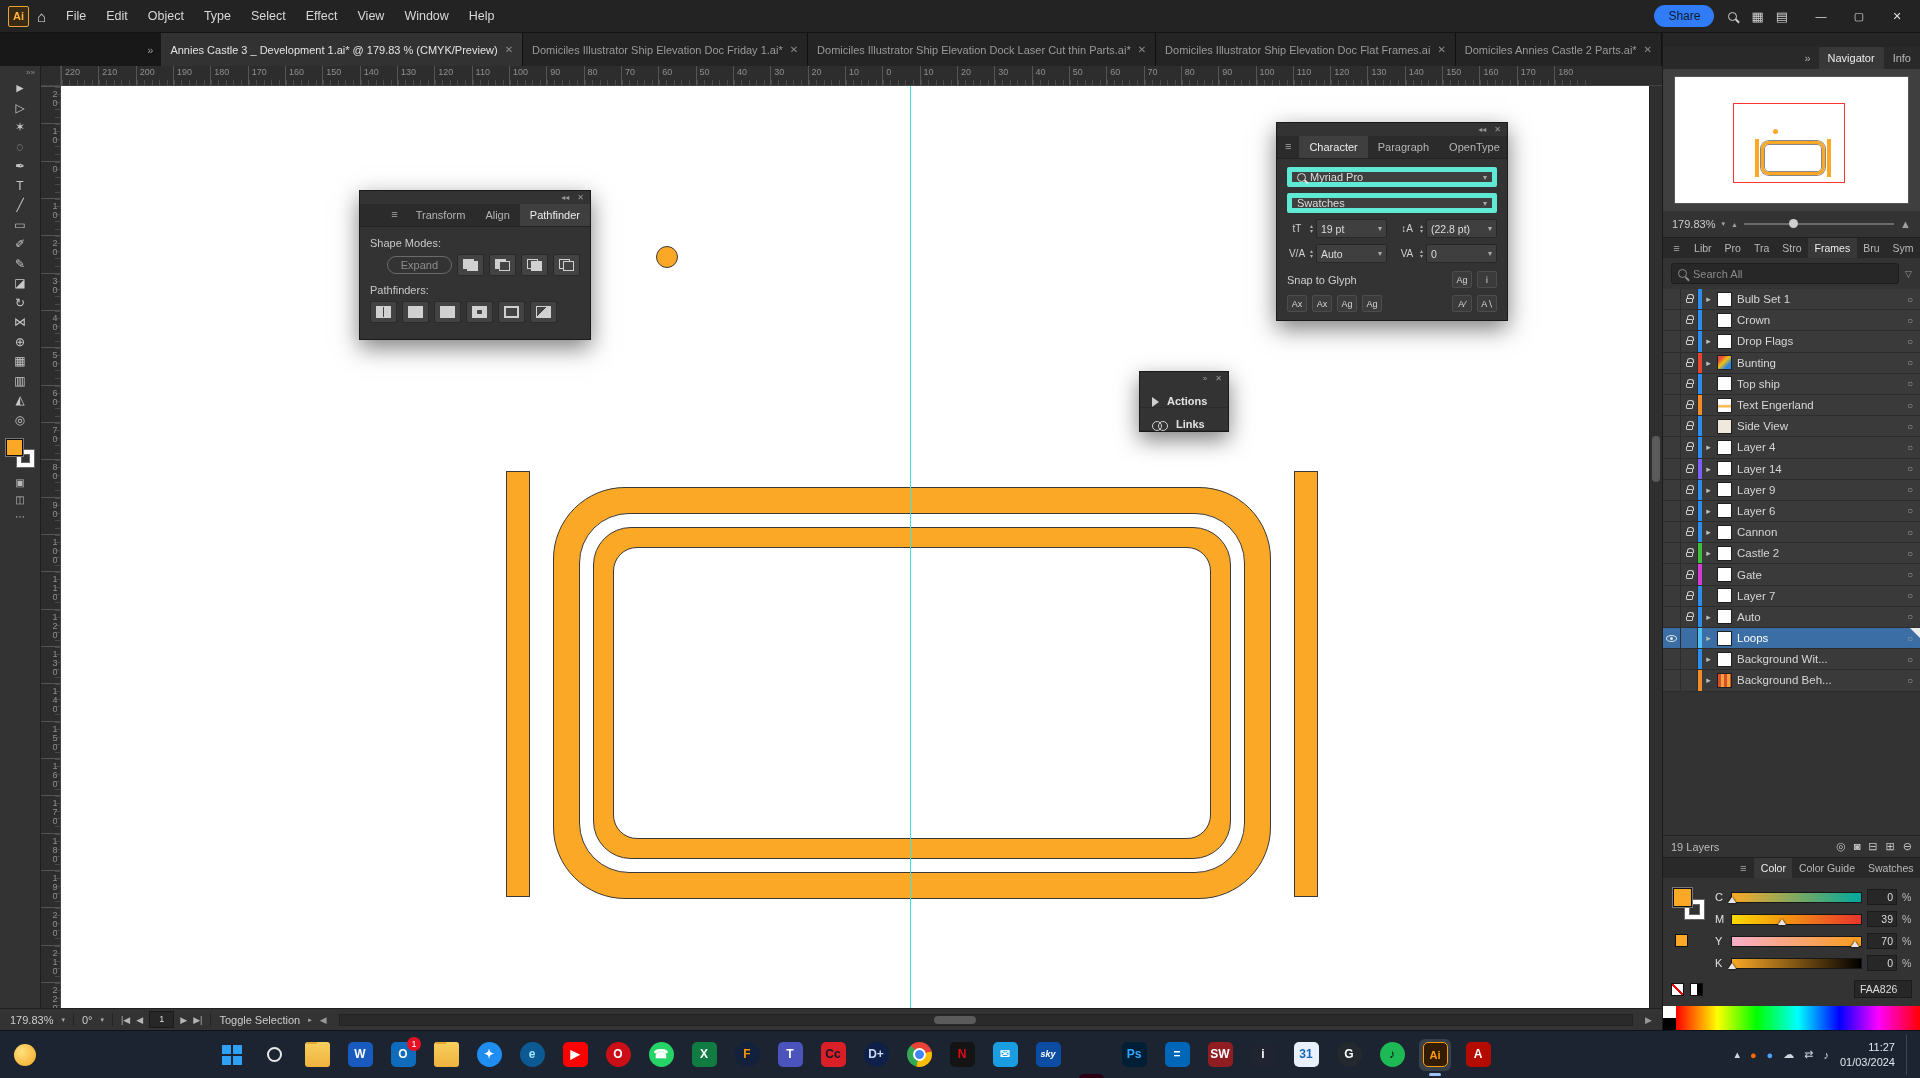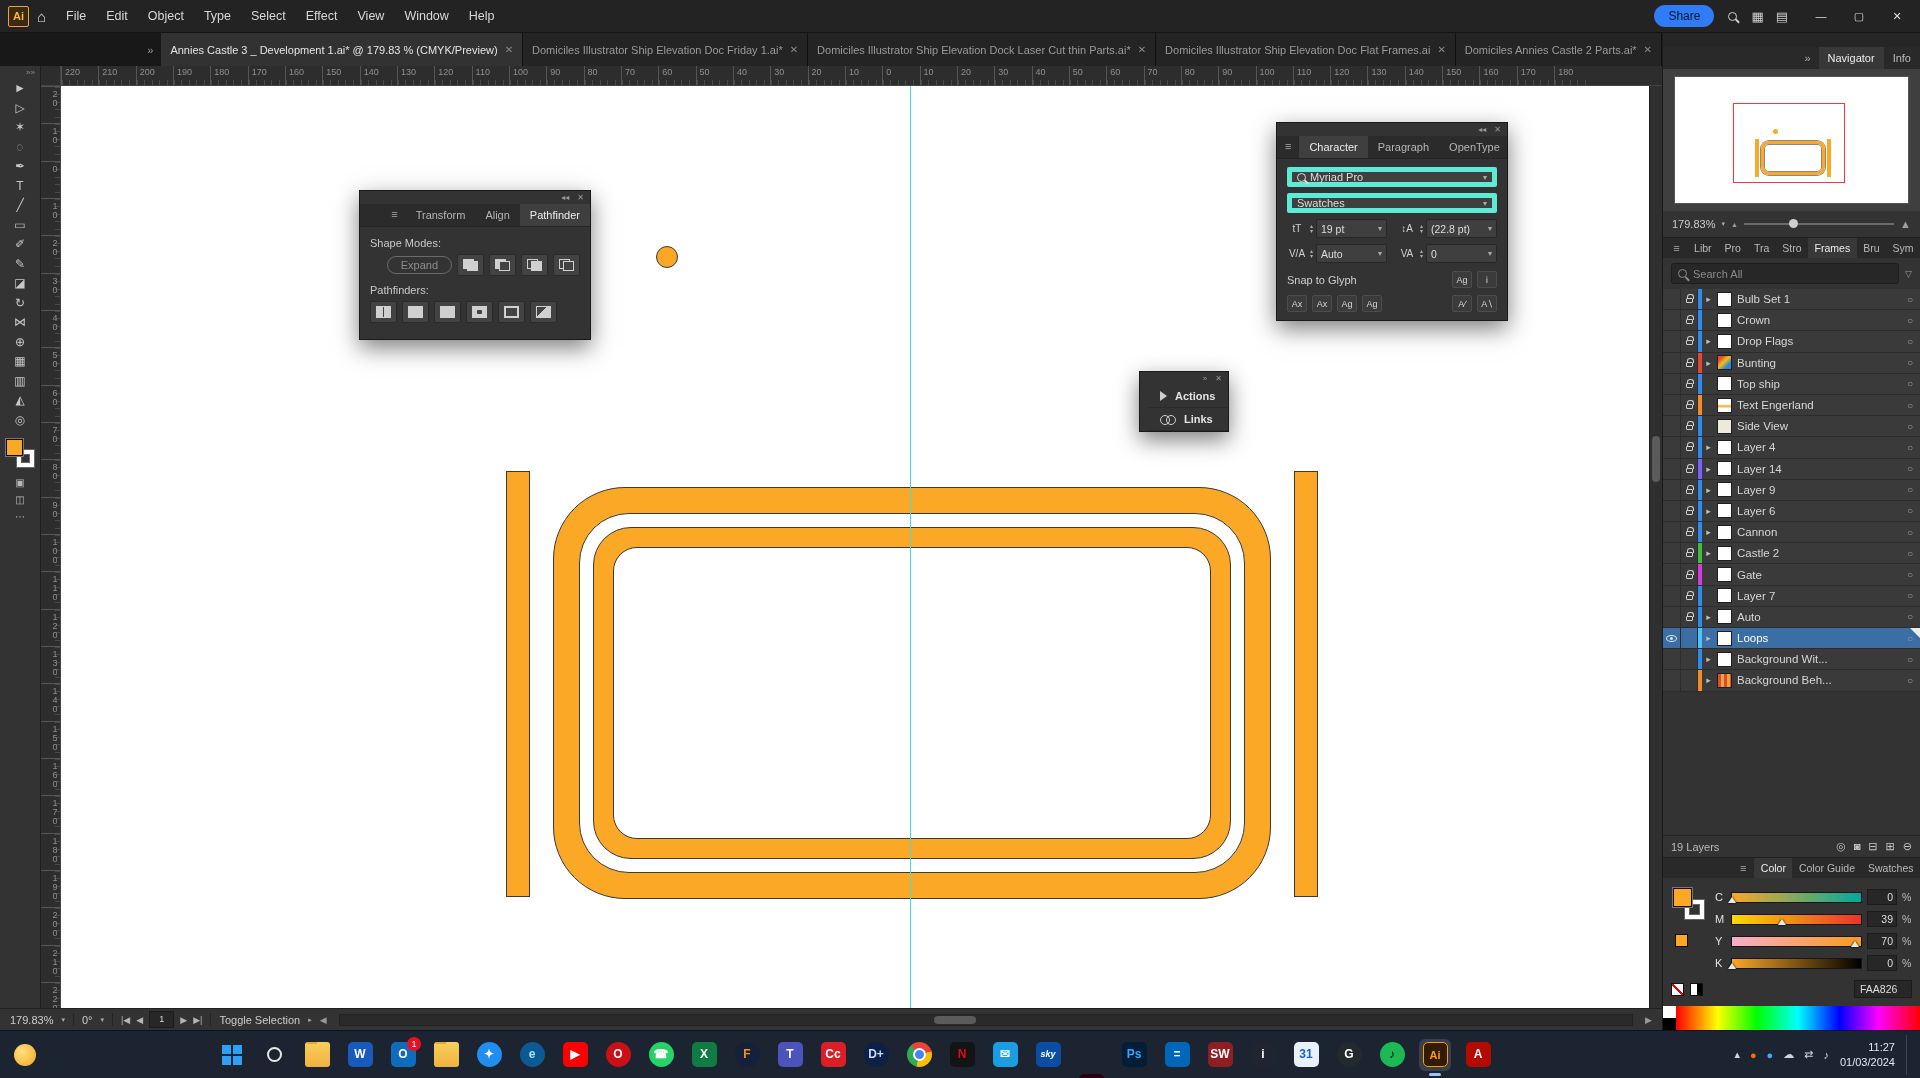--- a/index.html
+++ b/index.html
@@ -98,21 +98,21 @@
 .ficon{width:20px;color:#cfcfcf;font-size:10px;text-align:center;flex-shrink:0;}
 .spin{display:flex;flex-direction:column;font-size:6px;line-height:5px;color:#aaa;padding:0 1px;}
 .nf-box{flex:1;display:flex;align-items:center;background:#3f3f3f;border:1px solid #272727;border-radius:2px;height:19px;padding:0 4px;color:#ddd;font-size:10.5px;}
 .nf-box .chev{margin-left:auto;font-size:8px;color:#aaa;}
 .snap-row{display:flex;align-items:center;gap:6px;margin:8px 0 7px;color:#cfcfcf;}
 .snap-row .spacer{flex:1;}
 .mini-btn{min-width:20px;height:17px;border:1px solid #4c4c4c;border-radius:2px;background:#3b3b3b;color:#d6d6d6;font-size:9px;display:grid;place-items:center;padding:0 2px;}
 .icon-row{display:flex;align-items:flex-end;gap:5px;}
 .icon-row .spacer{flex:1;}
 
-.act-row{display:flex;align-items:center;gap:8px;height:23px;padding:0 12px;border-bottom:1px solid #2b2b2b;font-weight:bold;color:#e2e2e2;margin-left:8px;}
+.act-row{display:flex;align-items:flex-end;gap:8px;height:23px;padding:0 12px;border-bottom:1px solid #2b2b2b;font-weight:bold;color:#e2e2e2;}
 .play-icon{width:0;height:0;border-left:7px solid #cfcfcf;border-top:5px solid transparent;border-bottom:5px solid transparent;}
 .link-icon{width:16px;height:9px;position:relative;display:inline-block;}
 .link-icon::before,.link-icon::after{content:"";position:absolute;width:8px;height:8px;border:1.5px solid #cfcfcf;border-radius:50%;top:0;}
 .link-icon::before{left:0;}
 .link-icon::after{left:6px;}
 
 
 .dock{width:258px;background:#2e2e2e;border-left:1px solid #1a1a1a;display:flex;flex-direction:column;}
 .dock-gap{height:14px;background:#262626;}
 .dock-tabs{display:flex;align-items:stretch;background:#292929;font-size:11px;color:#b9b9b9;}
@@ -1080,21 +1080,21 @@
           <span class="app-icon round" style="background: rgb(20, 33, 61); color: rgb(255, 149, 0);">F</span>
 
         </div>
 
         <div class="tb-app">
           <span class="app-icon" style="background: rgb(75, 83, 188); color: rgb(255, 255, 255);">T</span>
 
         </div>
 
         <div class="tb-app">
-          <span class="app-icon" style="background: rgb(218, 31, 38); color: #ffffff;">Cc</span>
+          <span class="app-icon" style="background: rgb(218, 31, 38); color: #0f172a;">Cc</span>
 
         </div>
 
         <div class="tb-app">
           <span class="app-icon round" style="background: rgb(14, 32, 72); color: rgb(201, 217, 247);">D+</span>
 
         </div>
 
         <div class="tb-app chrome">
           <span class="app-icon round"></span>

